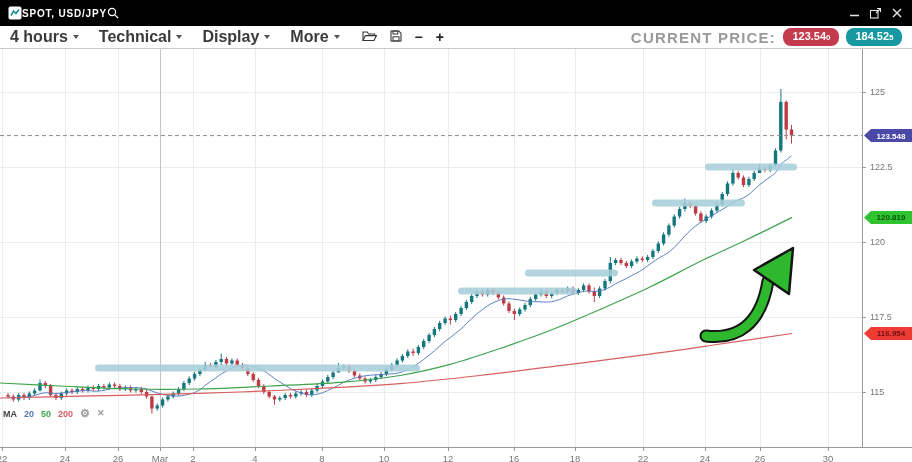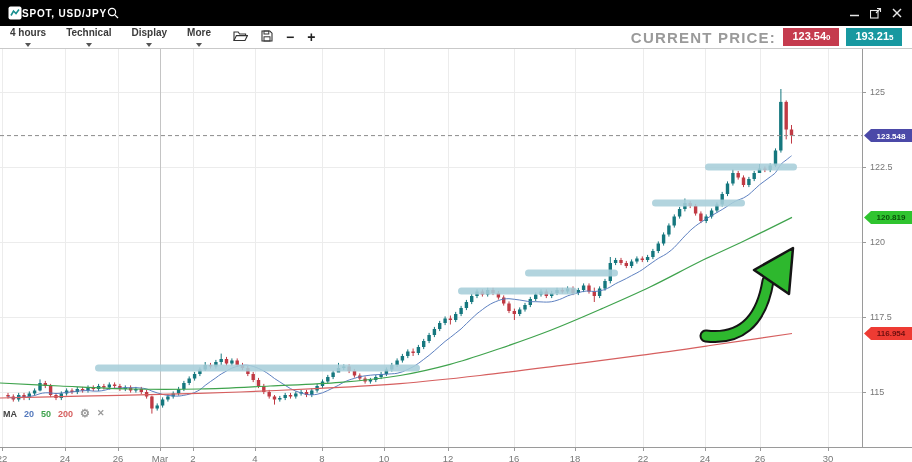--- a/index.html
+++ b/index.html
@@ -6,29 +6,29 @@
   .app{position:relative;width:912px;height:462px;font-family:"Liberation Sans",sans-serif;
        background:#fff;overflow:hidden;}
   
   .titlebar{height:26px;background:#000;display:flex;align-items:center;padding:0 8px;gap:0;}
   .tb-title{font-size:10px;font-weight:bold;letter-spacing:.8px;color:#fff;}
   .tb-right{margin-left:auto;display:flex;align-items:center;gap:10px;padding-right:2px;}
   .winbtn{display:flex;align-items:center;cursor:pointer;}
   
   .toolbar{height:22px;background:#fff;border-bottom:1px solid #c9c9c9;display:flex;
            align-items:center;padding:0 10px;}
-  .dd{display:flex;align-items:center;gap:5px;font-size:10px;font-weight:bold;color:#3a3a3a;
-      margin-right:20px;cursor:pointer;white-space:nowrap;flex-direction:column;}
+  .dd{display:flex;align-items:center;gap:5px;font-size:16px;font-weight:bold;color:#3a3a3a;
+      margin-right:20px;cursor:pointer;white-space:nowrap;}
   .caret{width:0;height:0;border-left:3.5px solid transparent;border-right:3.5px solid transparent;
          border-top:4px solid #555;}
   .tool-icons{display:flex;align-items:center;gap:13px;margin-left:2px;}
   .zoombtn{font-size:14px;font-weight:bold;color:#222;line-height:1;cursor:pointer;}
   .cp{margin-left:auto;display:flex;align-items:center;gap:7px;}
   .cp-label{font-size:15px;color:#9a9a9a;letter-spacing:1.2px;font-weight:bold;}
-  .badge{min-width:45px;padding:2px 5px 2px 6px;border-radius:0;color:#fff;font-size:11px;
+  .badge{min-width:45px;padding:2px 5px 2px 6px;border-radius:8px;color:#fff;font-size:11px;
          font-weight:bold;text-align:center;line-height:12px;cursor:pointer;}
   .badge .pip{font-size:8px;}
   
   .chart{position:relative;width:912px;height:417px;overflow:hidden;background:#fff;}
   .chart svg{position:absolute;left:0;top:0;}
   svg text{font-family:"Liberation Sans",sans-serif;}
   .ma-legend{position:absolute;left:3px;top:359px;display:flex;align-items:center;gap:7px;
              font-size:9px;font-weight:bold;}
   .ma-legend .lab{color:#444;}
   .icon-gear{color:#9a9a9a;font-size:11px;line-height:1;cursor:pointer;}
@@ -105,21 +105,21 @@
           <rect x="3" y="6.8" width="6" height="4.2" fill="none" stroke="#333" stroke-width="1"></rect>
           <rect x="3" y="1" width="4.8" height="3" fill="none" stroke="#333" stroke-width="1"></rect>
           </svg>
       </span>
       <span class="zoombtn">−</span>
       <span class="zoombtn">+</span>
     </span>
     <span class="cp">
       <span class="cp-label">CURRENT PRICE:</span>
       <span class="badge" style="background: rgb(197, 59, 78);"><span>123.54</span><span class="pip">0</span></span>
-      <span class="badge" style="background: rgb(23, 152, 160);"><span>193.21</span><span class="pip">5</span></span>
+      <span class="badge" style="background: rgb(23, 152, 160);"><span>184.52</span><span class="pip">5</span></span>
     </span>
   </div>
 
   <div class="chart">
     <svg width="912" height="417" viewBox="0 0 912 417">
         <line x1="0" y1="43.0" x2="862" y2="43.0" stroke="#ececec" shape-rendering="crispEdges"></line>
         <line x1="0" y1="118.0" x2="862" y2="118.0" stroke="#ececec" shape-rendering="crispEdges"></line>
         <line x1="0" y1="193.0" x2="862" y2="193.0" stroke="#ececec" shape-rendering="crispEdges"></line>
         <line x1="0" y1="268.0" x2="862" y2="268.0" stroke="#ececec" shape-rendering="crispEdges"></line>
         <line x1="0" y1="343.0" x2="862" y2="343.0" stroke="#ececec" shape-rendering="crispEdges"></line>

